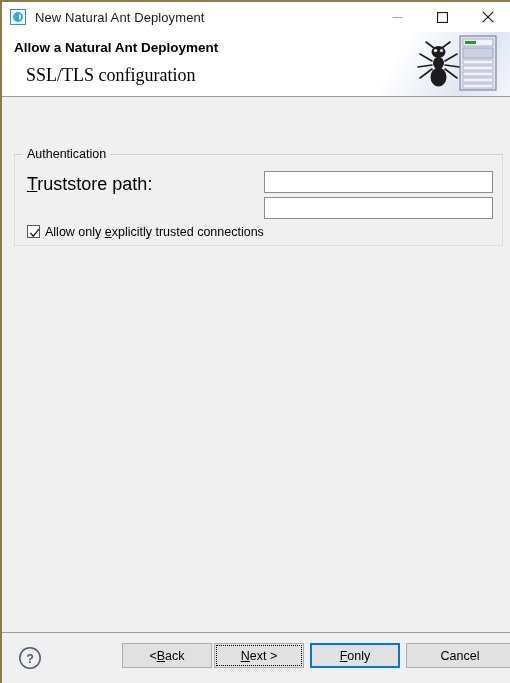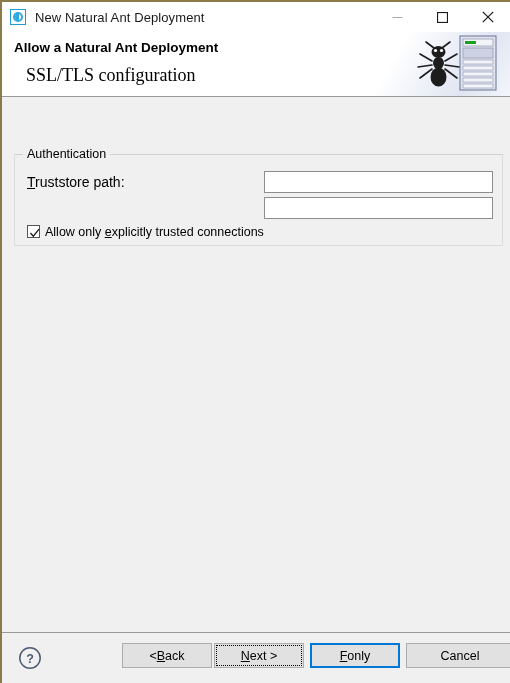--- a/index.html
+++ b/index.html
@@ -151,21 +151,21 @@
   .field-row {
     position: absolute;
     left: 0;
     width: 100%;
     height: 22px;
   }
   .field-label {
     position: absolute;
     left: 12px;
     top: 3px;
-    font-size: 14px;
+    font-size: 18px;
     color: #000000;
     white-space: nowrap;
   }
   .field-input {
     position: absolute;
     left: 249px;
     top: 0;
     width: 229px;
     height: 22px;
     box-sizing: border-box;

